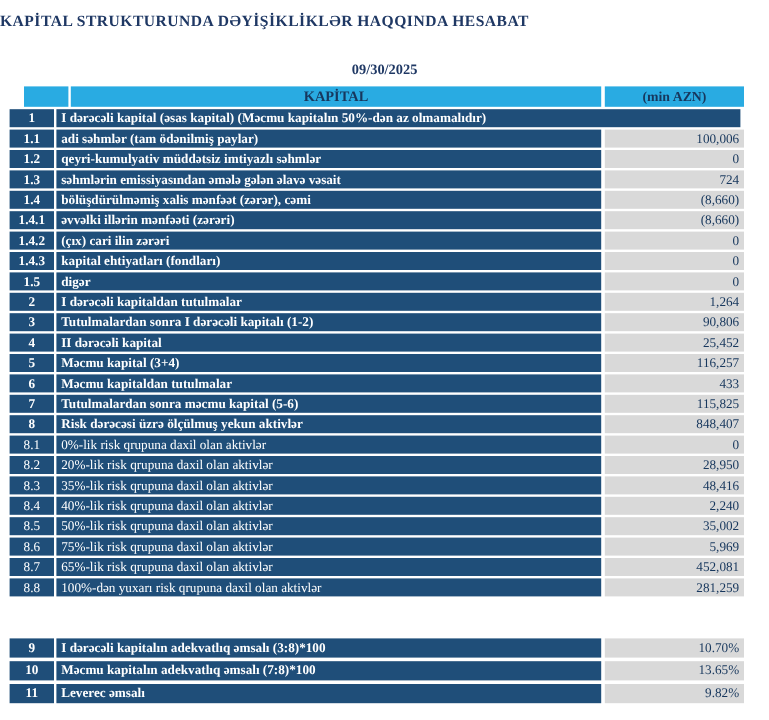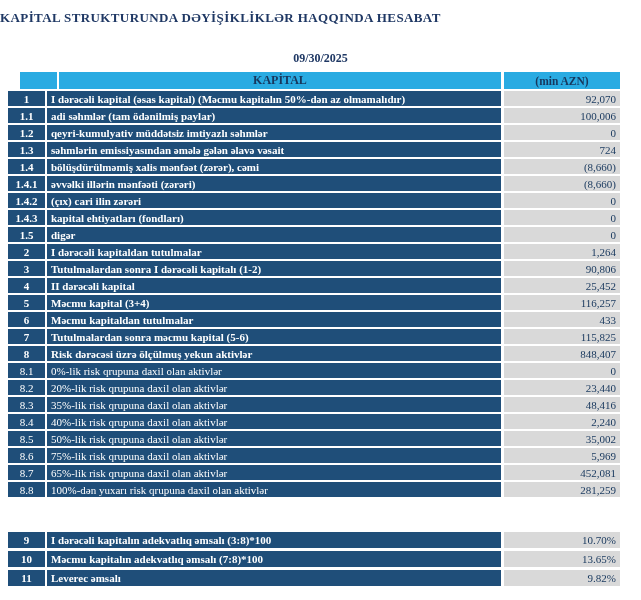--- a/index.html
+++ b/index.html
@@ -54,21 +54,20 @@
   <div class="table">
     <div class="row header-row">
       <div class="c-no hdr"></div>
       <div class="c-label hdr">KAPİTAL</div>
       <div class="c-val hdr">(min AZN)</div>
     </div>
     <div id="capital-rows">
         <div class="row bold">
           <div class="c-no">1</div>
           <div class="c-label">I dərəcəli kapital (əsas kapital) (Məcmu kapitalın 50%-dən az olmamalıdır)</div>
-          <div class="c-val">92,070</div>
         </div>
         <div class="row bold">
           <div class="c-no">1.1</div>
           <div class="c-label">adi səhmlər (tam ödənilmiş paylar)</div>
           <div class="c-val">100,006</div>
         </div>
         <div class="row bold">
           <div class="c-no">1.2</div>
           <div class="c-label">qeyri-kumulyativ müddətsiz imtiyazlı səhmlər</div>
           <div class="c-val">0</div>
@@ -139,21 +138,21 @@
           <div class="c-val">848,407</div>
         </div>
         <div class="row">
           <div class="c-no">8.1</div>
           <div class="c-label">0%-lik risk qrupuna daxil olan aktivlər</div>
           <div class="c-val">0</div>
         </div>
         <div class="row">
           <div class="c-no">8.2</div>
           <div class="c-label">20%-lik risk qrupuna daxil olan aktivlər</div>
-          <div class="c-val">23,440</div>
+          <div class="c-val">28,950</div>
         </div>
         <div class="row">
           <div class="c-no">8.3</div>
           <div class="c-label">35%-lik risk qrupuna daxil olan aktivlər</div>
           <div class="c-val">48,416</div>
         </div>
         <div class="row">
           <div class="c-no">8.4</div>
           <div class="c-label">40%-lik risk qrupuna daxil olan aktivlər</div>
           <div class="c-val">2,240</div>

